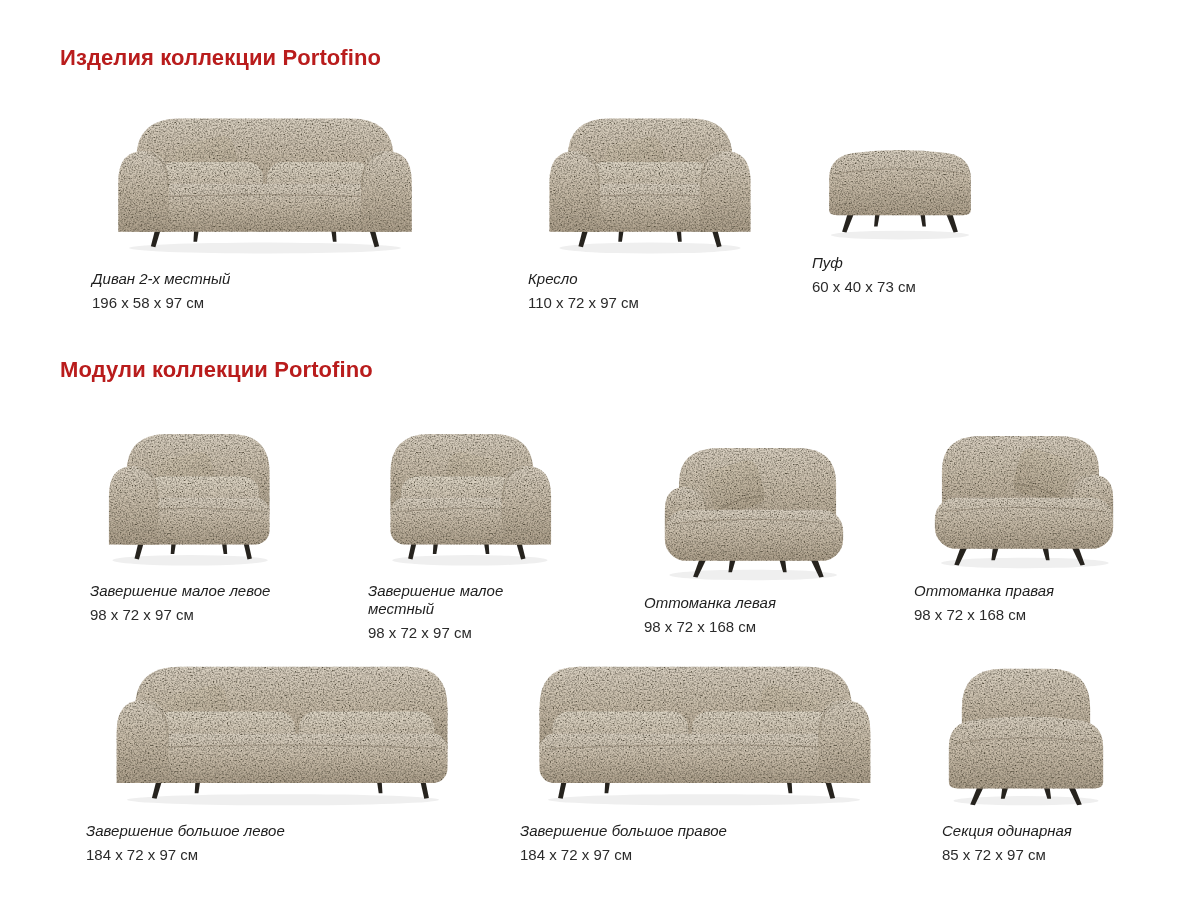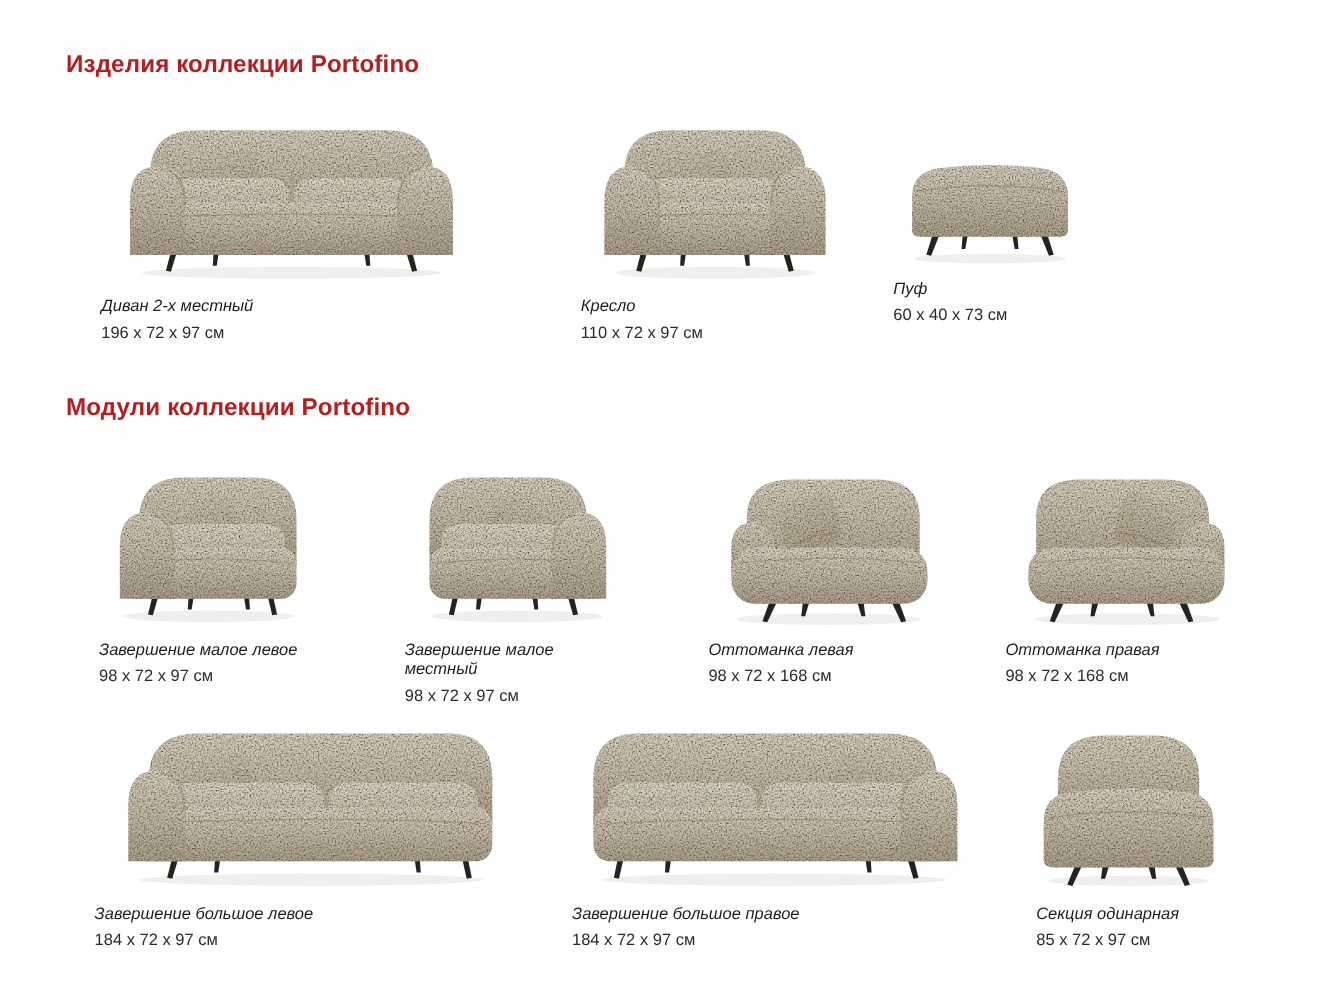--- a/index.html
+++ b/index.html
@@ -79,21 +79,21 @@
     <path d="M27,104 Q180,96 333,104" stroke="#8a7d6a" stroke-width="1.3" fill="none" opacity="0.45"></path>
     <path d="M18,141 V86 Q18,52 46,52 Q74,52 74,88 V141 Z" fill="url(#fab0)"></path>
     <path d="M342,141 V86 Q342,52 314,52 Q286,52 286,88 V141 Z" fill="url(#fab0)"></path>
     <path d="M73,92 Q73,58 50,54" stroke="#8a7d6a" stroke-width="2" fill="none" opacity="0.35"></path>
     <path d="M287,92 Q287,58 310,54" stroke="#8a7d6a" stroke-width="2" fill="none" opacity="0.35"></path>
   </g>
         </svg>
       </div>
     <figcaption class="caption">
       <div class="pname">Диван 2-х местный</div>
-      <div class="pdims">196 x 72 x 97 см</div>
+      <div class="pdims">196 x 58 x 97 см</div>
     </figcaption>
   </figure>
 
   <figure class="card" style="left:528px;top:104px;width:244px">
     <div class="img" style="height:154px">
         <svg viewBox="0 0 250 170" preserveAspectRatio="xMidYMax meet" role="img">
           <defs>
     <linearGradient id="fab1" x1="0" y1="0" x2="0" y2="1">
       <stop offset="0" stop-color="#d8cfc0"></stop>
       <stop offset="0.5" stop-color="#c6baa7"></stop>
@@ -305,21 +305,21 @@
   </g>
           </g>
         </svg>
       </div>
     <figcaption class="caption">
       <div class="pname">Завершение малое местный</div>
       <div class="pdims">98 x 72 x 97 см</div>
     </figcaption>
   </figure>
 
-  <figure class="card" style="left:644px;top:420px;width:220px">
+  <figure class="card" style="left:644px;top:432px;width:220px">
     <div class="img" style="height:150px">
         <svg viewBox="0 0 230 170" preserveAspectRatio="xMidYMax meet" role="img">
           <defs>
     <linearGradient id="fab5" x1="0" y1="0" x2="0" y2="1">
       <stop offset="0" stop-color="#d8cfc0"></stop>
       <stop offset="0.5" stop-color="#c6baa7"></stop>
       <stop offset="1" stop-color="#ab9e8a"></stop>
     </linearGradient>
     <linearGradient id="cus5" x1="0" y1="0" x2="0" y2="1">
       <stop offset="0" stop-color="#ddd5c5"></stop>

